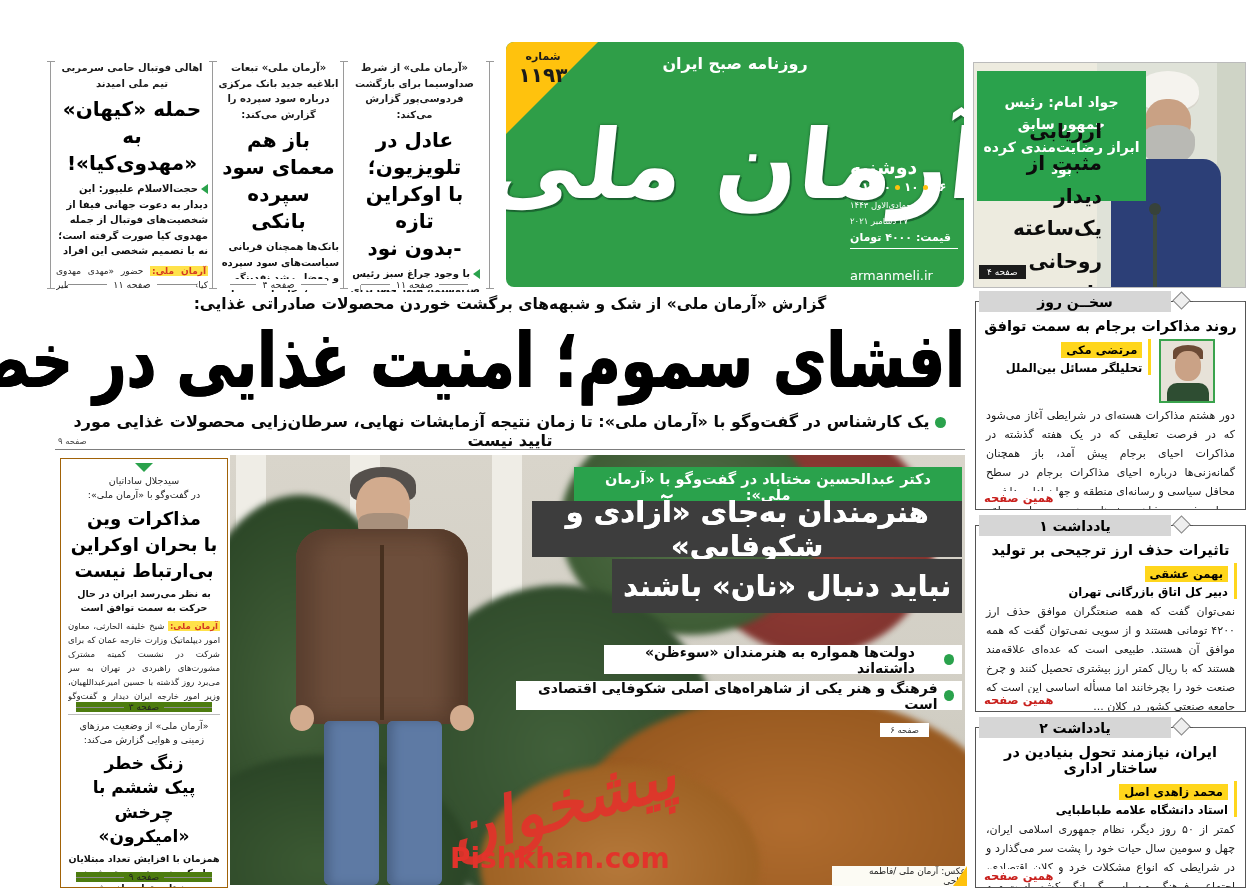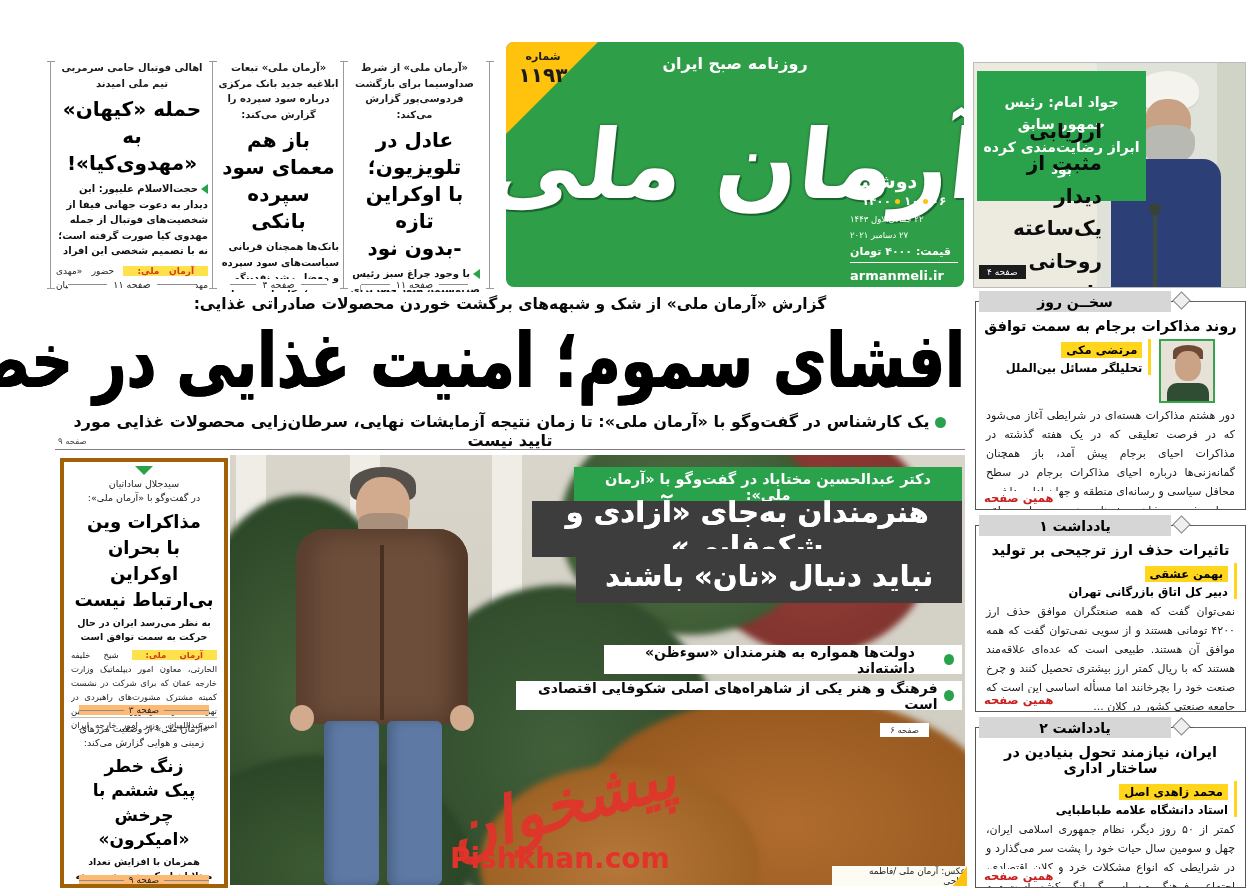--- a/index.html
+++ b/index.html
@@ -14,21 +14,21 @@
   .vsep::before { top:-1px; } .vsep::after { bottom:-1px; }
   .hrule { position:absolute; border-top:1px solid #7d7d7d; }
 
   
   .tcol { position:absolute; top:60px; height:232px; overflow:hidden; }
   .k  { font-size:10px; font-weight:bold; color:#1c1c1c; text-align:center; line-height:1.55; }
   .hl { font-weight:bold; text-align:center; color:#000; }
   .tcol .hl { font-size:20px; line-height:1.35; margin:5px 0 4px; }
   .sub { font-size:10px; font-weight:bold; text-align:right; line-height:1.55; color:#111; }
   .bd  { font-size:9px; line-height:1.6; text-align:justify; color:#222; margin-top:5px; }
-  .ltag { color:#d33a22; background:#ffe24a; font-weight:bold; padding:0 14px; }
+  .ltag { color:#d33a22; background:#ffe24a; font-weight:bold; padding:0 2px; }
   .garrow { display:inline-block; width:0; height:0; border-top:5px solid transparent;
             border-bottom:5px solid transparent; border-right:7px solid #2aa24c; vertical-align:middle; margin-left:3px; }
   .ptag { position:absolute; bottom:2px; left:12px; right:12px; background:#fff;
           display:flex; align-items:center; gap:6px; font-size:9.5px; color:#222; text-align:center; }
   .ptag::before,.ptag::after { content:""; flex:1; border-top:1px solid #8d8d8d; }
   .ptag span { white-space:nowrap; }
 
   
   .masthead { position:absolute; left:506px; top:42px; width:458px; height:245px;
               background:#2f9e48; border-radius:8px; overflow:hidden; }
@@ -42,21 +42,21 @@
   .mh-logo { position:absolute; inset:0; display:flex; align-items:center; justify-content:center;
              color:#fff; font-size:96px; font-weight:bold; transform:skewX(-6deg);
              text-shadow:0 0 3px #17582a, 2px 2px 0 #1c6a33; white-space:nowrap; }
   .mh-info { position:absolute; right:6px; bottom:4px; width:108px; text-align:left; color:#fff; z-index:2;margin-top:12px; }
   .mh-info .wd { font-size:19px; font-weight:bold; margin-bottom:2px; }
   .mh-date { display:flex; align-items:center; justify-content:center; gap:4px;
              font-size:12px; font-weight:bold; margin-bottom:4px; }
   .mh-dot { width:5px; height:5px; border-radius:50%; background:#ffc20d; display:inline-block; }
   .mh-small { font-size:8.5px; line-height:1.8; }
   .mh-price { font-size:11px; font-weight:bold; margin-top:2px; }
-  .mh-site { font-size:13px; border-top:1px solid #fff; margin-top:4px; padding-top:5px; direction:ltr;font-weight:bold; }
+  .mh-site { font-size:13px; border-top:1px solid #fff; margin-top:4px; padding-top:19px; direction:ltr; }
 
   
   .rbox { position:absolute; left:973px; top:62px; width:273px; height:226px;
           background:#edebdf; border:1px solid #bbb; overflow:hidden; }
   .rb-photo { position:absolute; right:0; top:0; width:148px; height:100%; background:#dfe2d8; }
   .rb-curtain { position:absolute; right:0; top:0; width:28px; height:100%; background:#cfd4c6; }
   .rb-turban { position:absolute; right:46px; top:8px; width:62px; height:40px; background:#f5f3ee;
                border-radius:50% 50% 42% 42%; box-shadow:0 2px 0 #d8d5cc; }
   .rb-face { position:absolute; right:54px; top:36px; width:46px; height:46px; background:#caa astonish; background:#c9a184; border-radius:46%; }
   .rb-beard { position:absolute; right:50px; top:62px; width:54px; height:40px; background:#b9b9b4; border-radius:40% 40% 55% 55%; }
@@ -107,53 +107,53 @@
   .mn-jeans { position:absolute; left:36px; top:256px; width:118px; height:164px; display:flex; gap:8px; }
   .mn-leg { flex:1; background:#5e7aa4; border-radius:6px; box-shadow:inset 6px 0 10px #4c6488; }
 
   
   .int-label { position:absolute; right:3px; top:12px; width:388px; background:#2aa24c; color:#fff;
                font-size:14.5px; font-weight:bold; text-align:center; padding:4px 8px; z-index:4; }
   .int-hl { position:absolute; right:3px; background:#3d3d3d; color:#fff; font-weight:bold;
             text-align:center; z-index:4; display:flex; align-items:center; justify-content:center;
             text-shadow:0.4px 0 #fff; }
   .int-hl1 { top:46px; width:430px; height:56px; font-size:29px; }
-  .int-hl2 { top:94px; width:386px; height:54px; font-size:29px; }
+  .int-hl2 { top:104px; width:350px; height:54px; font-size:29px; }
   .int-bullet { position:absolute; right:3px; background:#fff; z-index:4; display:flex; align-items:center;
                 font-size:14px; font-weight:bold; color:#0a0a0a; padding:0 8px; height:29px; }
   .int-b1 { top:190px; width:358px;gap:23px; }
   .int-b2 { top:226px; width:446px; }
   .int-page { position:absolute; right:36px; top:268px; background:#fff; color:#333; font-size:8.5px;
               padding:2px 10px; z-index:4; }
 
   
   .caption { position:absolute; left:832px; top:866px; width:134px; height:20px; background:#fcfbf4;
              display:flex; align-items:center; justify-content:center; font-size:9px; color:#222; z-index:5;padding-left:27px; }
   .cap-tri { position:absolute; right:-1px; bottom:0; width:0; height:0;
              border-bottom:20px solid #ffc20d; border-left:14px solid transparent; }
   .wm-fa { position:absolute; left:445px; top:768px; font-size:64px; font-weight:bold; font-style:italic;
            color:#e2332b; transform:rotate(-16deg); z-index:5; opacity:.92; }
   .wm-en { position:absolute; left:450px; top:842px; font-size:28px; font-weight:bold; color:#e2332b;
            direction:ltr; z-index:5; }
 
   
   .lbox { position:absolute; left:60px; top:458px; width:168px; height:430px; background:#fff;
-          border:4px solid #a16207; z-index:3; padding:4px 7px; overflow:hidden; }
+          border:1px solid #a16207; z-index:3; padding:4px 7px; overflow:hidden; }
   .lb-tri { width:0; height:0; border-left:9px solid transparent; border-right:9px solid transparent;
             border-top:9px solid #2aa24c; margin:0 auto 2px; }
   .lb-art { position:relative; }
   .lb-a1 { height:238px; }
   .lb-a2 { height:168px; border-top:1px solid #bbb; padding-top:4px; margin-top:2px; }
   .lb-k { font-size:9.5px; text-align:center; line-height:1.5; color:#222; }
   .lb-hl { font-size:18px; font-weight:bold; text-align:center; line-height:1.45; margin:3px 0; color:#000; }
   .lb-hl2 { font-size:17px; }
   .lb-sub { font-size:9.5px; font-weight:bold; text-align:center; line-height:1.5; color:#111; }
   .lb-bd { font-size:8.5px; line-height:1.65; text-align:justify; color:#222; margin-top:4px;
            max-height:86px; overflow:hidden; }
-  .lb-ptag { position:absolute; bottom:0; left:8px; right:8px; background:#fdba74; display:flex;
+  .lb-ptag { position:absolute; bottom:0; left:8px; right:8px; background:#4d7c0f; display:flex;
              align-items:center; gap:5px; font-size:9px; color:#222;margin-top:12px; }
   .lb-ptag::before,.lb-ptag::after { content:""; flex:1; border-top:1px solid #8d8d8d; }
 
   
   .sec { position:absolute; left:975px; width:271px; }
   .s1 { top:291px;border-radius:18px; } .s2 { top:515px; } .s3 { top:717px; }
   .sec-hd { position:relative; height:21px; z-index:2; }
   .sec-bar { position:absolute; left:4px; top:0; width:192px; height:21px; background:#d6d6d6;
              display:flex; align-items:center; justify-content:center; font-size:14px; font-weight:bold; color:#000; }
   .sec-dia { position:absolute; left:200px; top:3px; width:13px; height:13px; background:#efefef;

